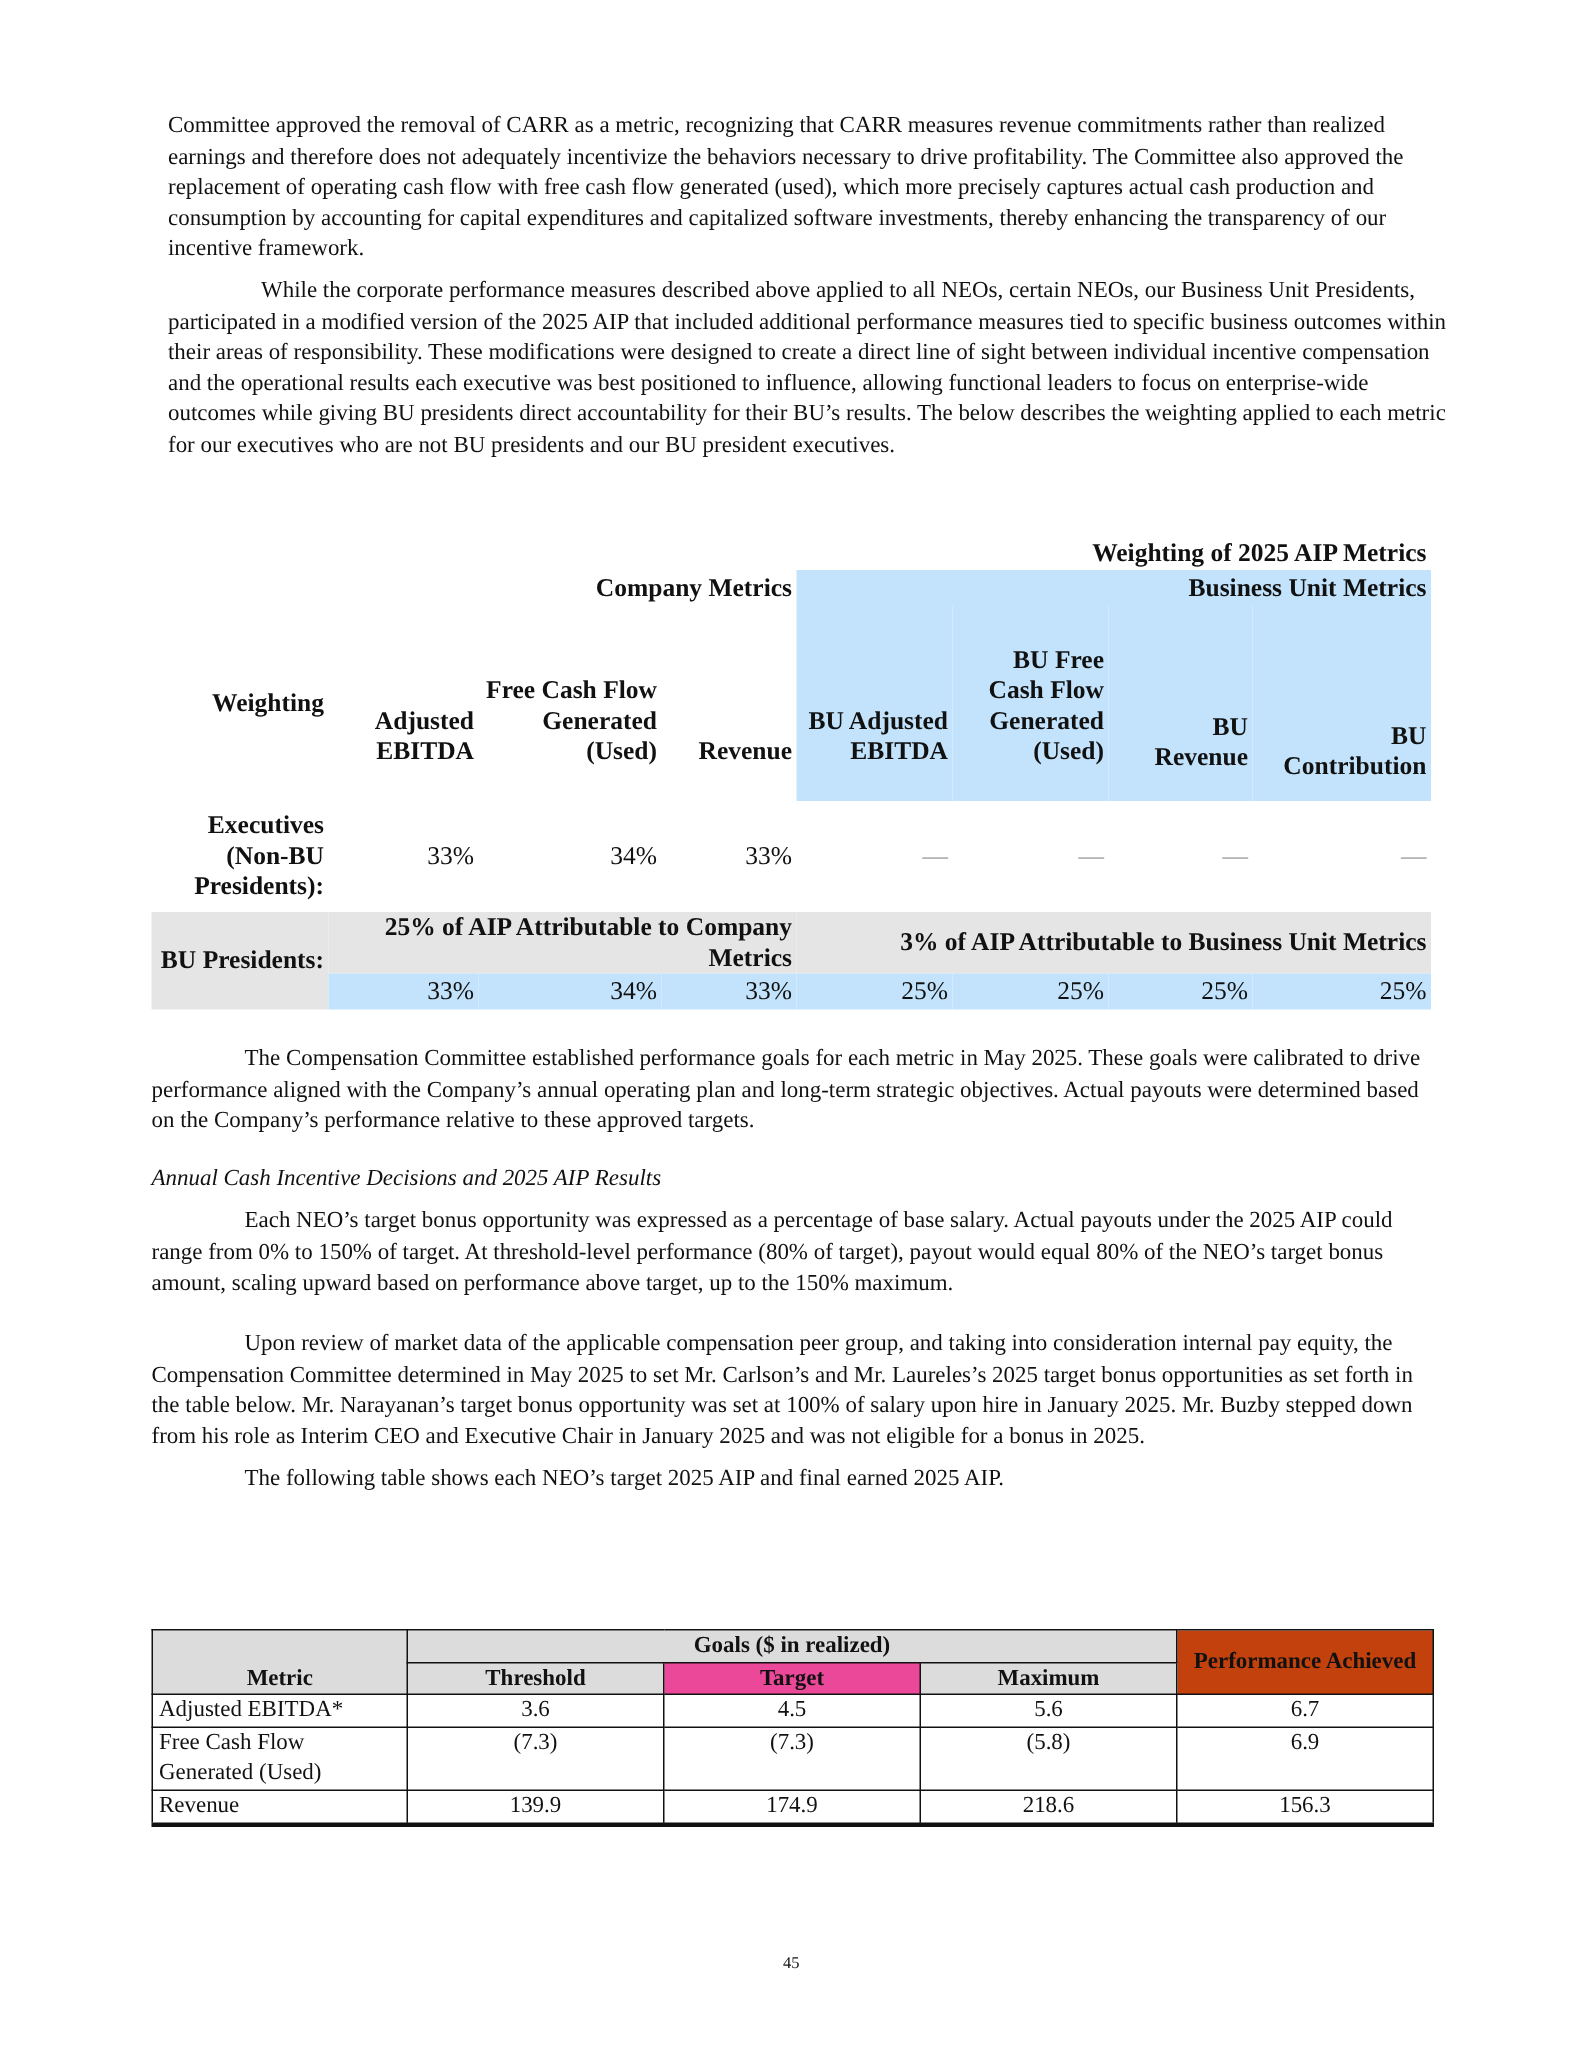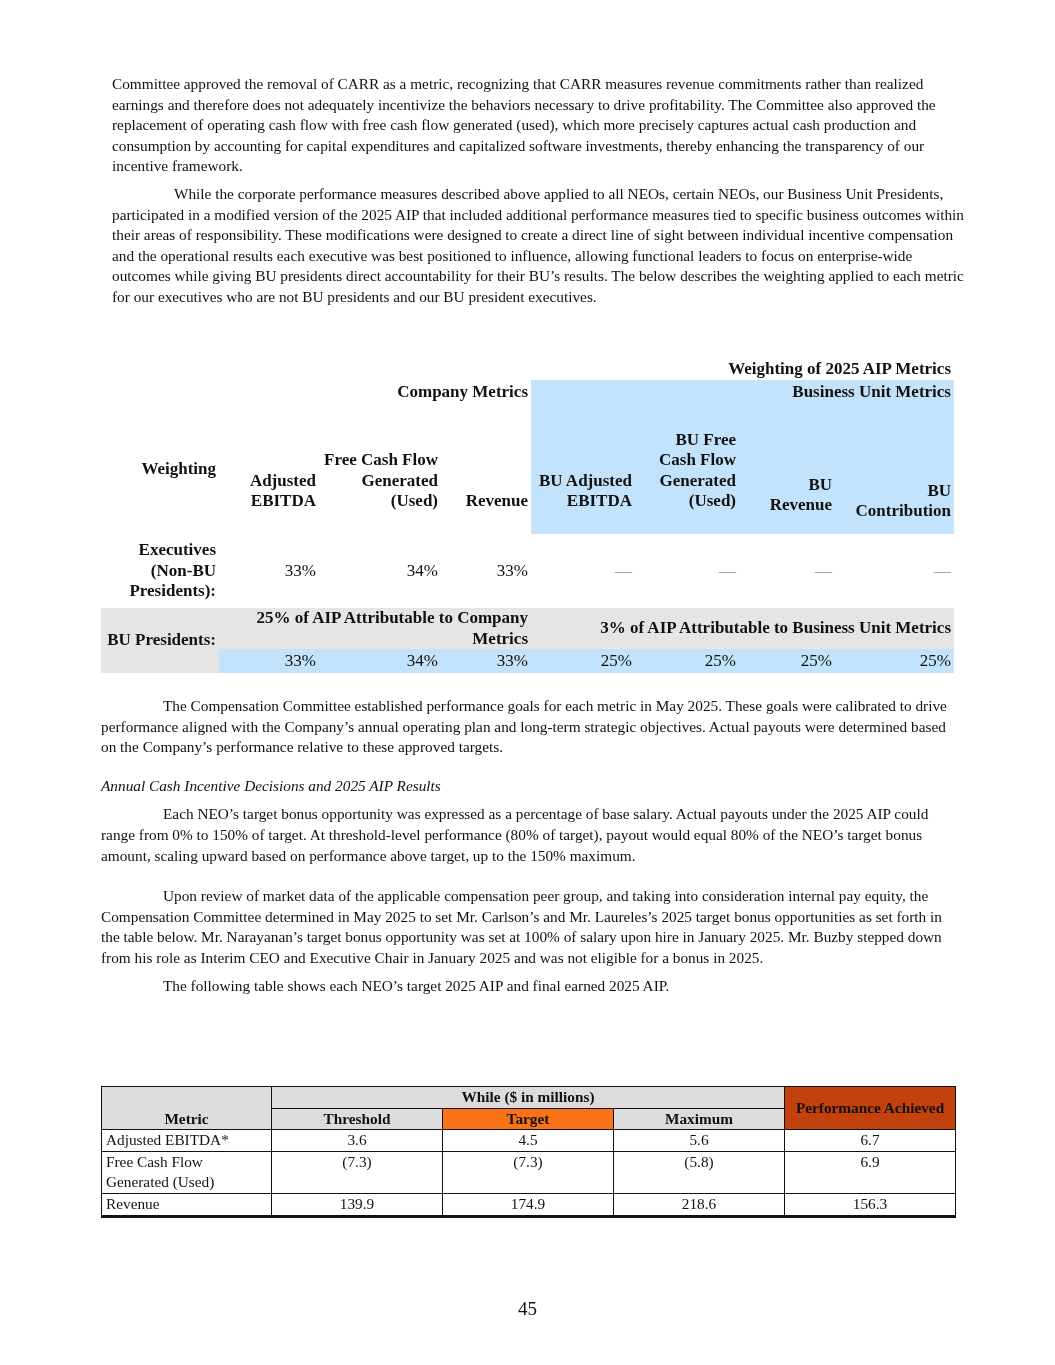--- a/index.html
+++ b/index.html
@@ -28,21 +28,21 @@
   .heading-it { font-style: italic; margin: 18px 0 8px 0; }
   .goals-wrap { position: absolute; left: 101px; top: 1086px; width: 854px; }
   table.goals { border-collapse: collapse; width: 854px; table-layout: fixed; }
   table.goals td, table.goals th {
     border: 1.5px solid #111; font-size: 15.3px; line-height: 20.6px; padding: 0 4px;
   }
   table.goals th { background: #dcdcdc; font-weight: bold; text-align: center; }
   table.goals td.num { text-align: center; vertical-align: top; }
   table.goals td.lbl { text-align: left; vertical-align: top; }
   table.goals { border-bottom: 3px solid #111; }
-  .page-num { position: absolute; left: 0; width: 1055px; top: 1299px; text-align: center; font-size: 19px; }
+  .page-num { position: absolute; left: 0; width: 1055px; top: 1299px; text-align: center; font-size: 11px; }
 </style>
 </head>
 <body>
 
 <div class="page">
   <p class="p1">Committee approved the removal of CARR as a metric, recognizing that CARR measures revenue commitments rather than realized earnings and therefore does not adequately incentivize the behaviors necessary to drive profitability. The Committee also approved the replacement of operating cash flow with free cash flow generated (used), which more precisely captures actual cash production and consumption by accounting for capital expenditures and capitalized software investments, thereby enhancing the transparency of our incentive framework.</p>
   <p class="indent">While the corporate performance measures described above applied to all NEOs, certain NEOs, our Business Unit Presidents, participated in a modified version of the 2025 AIP that included additional performance measures tied to specific business outcomes within their areas of responsibility. These modifications were designed to create a direct line of sight between individual incentive compensation and the operational results each executive was best positioned to influence, allowing functional leaders to focus on enterprise-wide outcomes while giving BU presidents direct accountability for their BU’s results. The below describes the weighting applied to each metric for our executives who are not BU presidents and our BU president executives.</p>
 </div>
 
 <div class="wt-wrap">
@@ -117,26 +117,26 @@
     <colgroup>
       <col style="width:170px">
         <col style="width:171px">
         <col style="width:171px">
         <col style="width:171px">
         <col style="width:171px">
     </colgroup>
     <tbody>
         <tr>
       <th rowspan="2" style="vertical-align: bottom; background: rgb(220, 220, 220);">Metric</th>
-      <th colspan="3" style="background: rgb(220, 220, 220);">While ($ in millions)</th>
+      <th colspan="3" style="background: rgb(220, 220, 220);">Goals ($ in realized)</th>
       <th rowspan="2" style="background: #c2410c;">Performance Achieved</th>
     </tr>
     <tr>
       <th style="background: rgb(220, 220, 220);">Threshold</th>
-      <th style="background: #f97316;">Target</th>
+      <th style="background: #ec4899;">Target</th>
       <th style="background: rgb(220, 220, 220);">Maximum</th>
     </tr>
     <tr>
       <td class="lbl">Adjusted EBITDA*</td>
       <td class="num">3.6</td>
       <td class="num">4.5</td>
       <td class="num">5.6</td>
       <td class="num">6.7</td>
     </tr>
     <tr>

